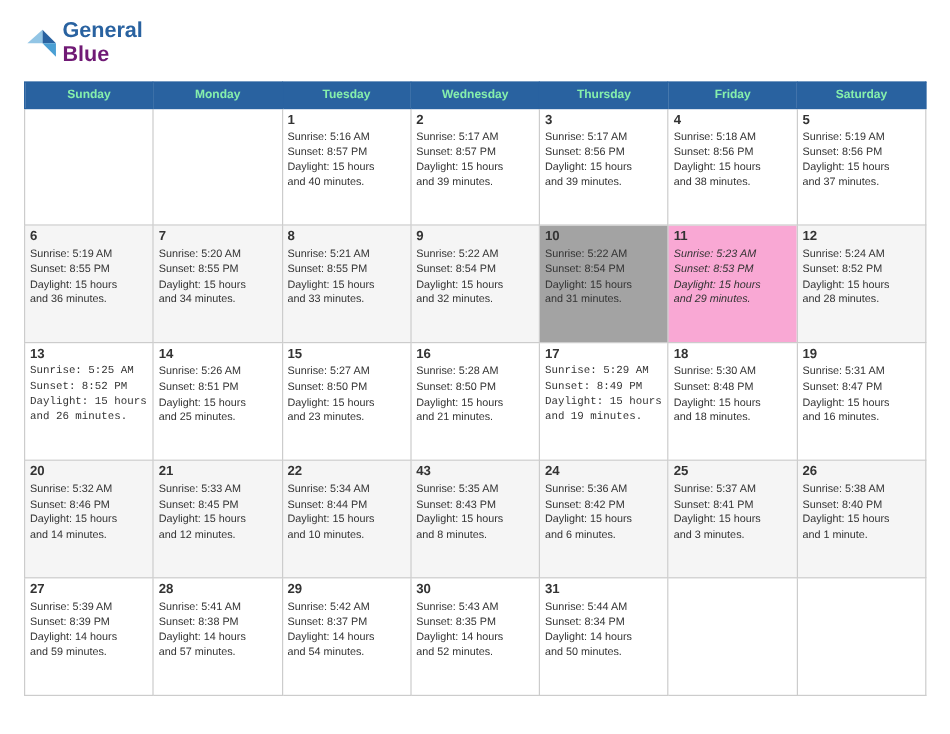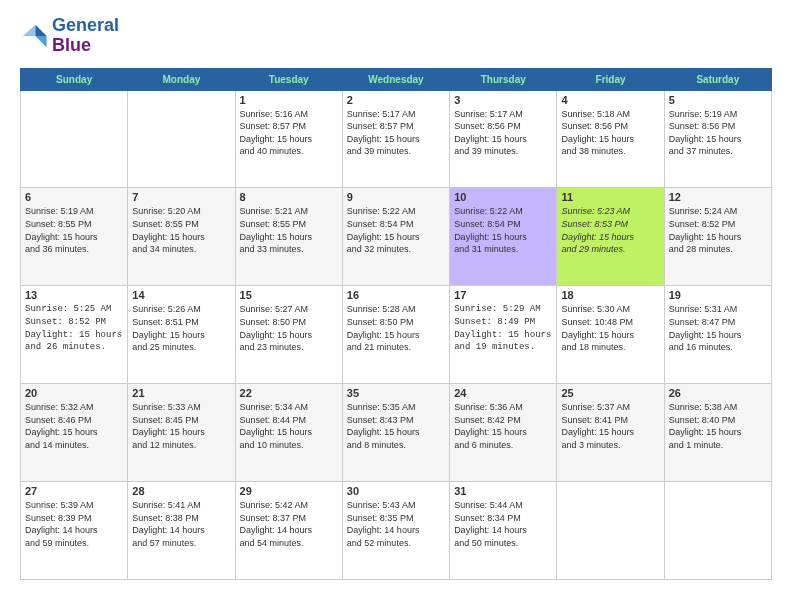--- a/index.html
+++ b/index.html
@@ -195,28 +195,28 @@
 Daylight: 15 hours
 and 33 minutes.</div>
           </td>
           <td style="background-color: rgb(245, 245, 245);">
             <span class="day-num">9</span>
             <div class="day-info" style="white-space: pre-line;">Sunrise: 5:22 AM
 Sunset: 8:54 PM
 Daylight: 15 hours
 and 32 minutes.</div>
           </td>
-          <td style="background-color: #c4b5fd;">
+          <td style="background-color: #a3a3a3;">
             <span class="day-num">10</span>
             <div class="day-info" style="white-space: pre-line;">Sunrise: 5:22 AM
 Sunset: 8:54 PM
 Daylight: 15 hours
 and 31 minutes.</div>
           </td>
-          <td style="background-color: #bef264;">
+          <td style="background-color: #f9a8d4;">
             <span class="day-num">11</span>
             <div class="day-info" style="white-space: pre-line; font-style: italic;">Sunrise: 5:23 AM
 Sunset: 8:53 PM
 Daylight: 15 hours
 and 29 minutes.</div>
           </td>
           <td style="background-color: rgb(245, 245, 245);">
             <span class="day-num">12</span>
             <div class="day-info" style="white-space: pre-line;">Sunrise: 5:24 AM
 Sunset: 8:52 PM
@@ -256,21 +256,21 @@
           <td>
             <span class="day-num">17</span>
             <div class="day-info" style="white-space: pre-line; font-family: Liberation Mono, monospace;">Sunrise: 5:29 AM
 Sunset: 8:49 PM
 Daylight: 15 hours
 and 19 minutes.</div>
           </td>
           <td>
             <span class="day-num">18</span>
             <div class="day-info" style="white-space: pre-line;">Sunrise: 5:30 AM
-Sunset: 10:48 PM
+Sunset: 8:48 PM
 Daylight: 15 hours
 and 18 minutes.</div>
           </td>
           <td>
             <span class="day-num">19</span>
             <div class="day-info" style="white-space: pre-line;">Sunrise: 5:31 AM
 Sunset: 8:47 PM
 Daylight: 15 hours
 and 16 minutes.</div>
           </td>
@@ -291,21 +291,21 @@
 and 12 minutes.</div>
           </td>
           <td style="background-color: rgb(245, 245, 245);">
             <span class="day-num">22</span>
             <div class="day-info" style="white-space: pre-line;">Sunrise: 5:34 AM
 Sunset: 8:44 PM
 Daylight: 15 hours
 and 10 minutes.</div>
           </td>
           <td style="background-color: rgb(245, 245, 245);">
-            <span class="day-num">35</span>
+            <span class="day-num">43</span>
             <div class="day-info" style="white-space: pre-line;">Sunrise: 5:35 AM
 Sunset: 8:43 PM
 Daylight: 15 hours
 and 8 minutes.</div>
           </td>
           <td style="background-color: rgb(245, 245, 245);">
             <span class="day-num">24</span>
             <div class="day-info" style="white-space: pre-line;">Sunrise: 5:36 AM
 Sunset: 8:42 PM
 Daylight: 15 hours

